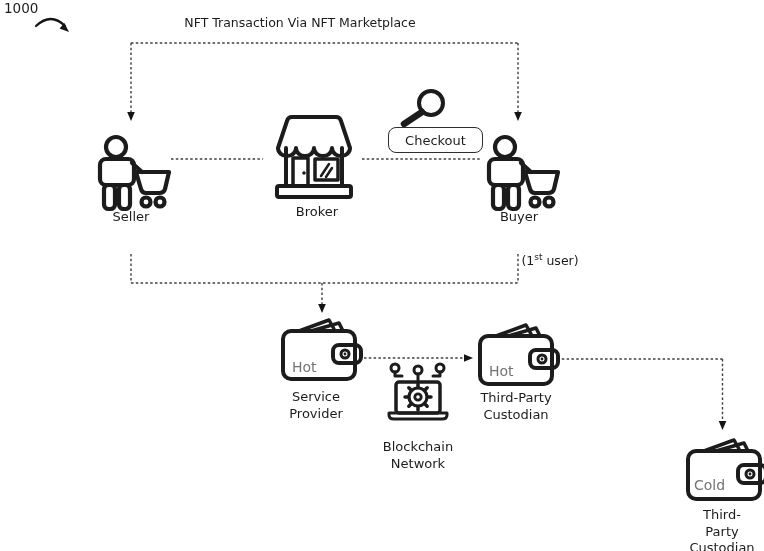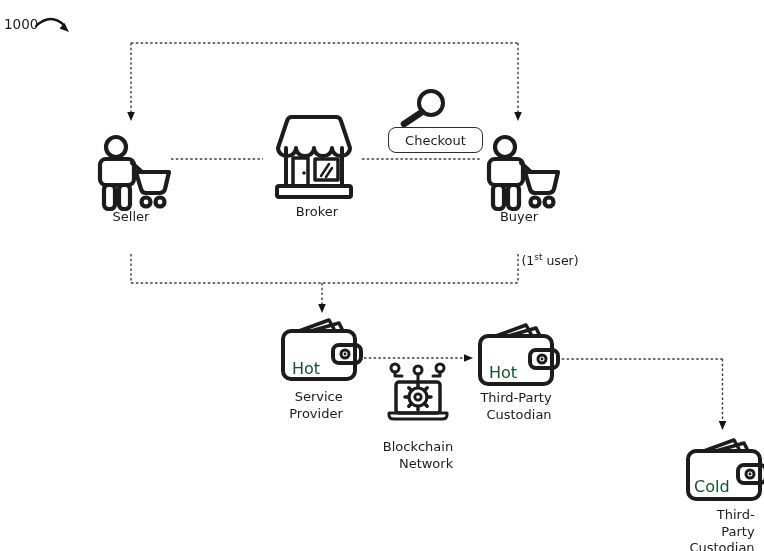--- a/index.html
+++ b/index.html
@@ -5,34 +5,34 @@
   html,body{margin:0;padding:0;background:#fff;}
   .canvas{
     position:relative;width:764px;height:551px;background:#ffffff;
     font-family:"DejaVu Sans",sans-serif;color:#1e1e1e;overflow:hidden;
   }
   svg{position:absolute;overflow:visible;}
   .stroke{fill:none;stroke:#1c1c1c;stroke-linecap:round;stroke-linejoin:round;}
   .overlay path,.overlay line{fill:none;stroke:#3f3f3f;stroke-width:1.4;stroke-dasharray:2.5 2.3;}
   .overlay polygon{fill:#141414;stroke:none;}
   .lbl{
-    position:absolute;transform:translateX(-50%);text-align:right;
+    position:absolute;transform:translateX(-50%);text-align:center;
     white-space:pre-line;font-size:13px;line-height:16.5px;color:#1c1c1c;
   }
-  .ref-numeral{position:absolute;left:4px;top:16px;font-size:13.5px;color:#1c1c1c;}
+  .ref-numeral{position:absolute;left:4px;top:0;font-size:13.5px;color:#1c1c1c;}
   .title{position:absolute;left:300px;top:15px;transform:translateX(-50%);
     font-size:12.5px;white-space:nowrap;color:#1c1c1c;}
   .caps{font-weight:bold;font-size:12px;letter-spacing:0.4px;}
   .btn{
     position:absolute;left:388px;top:127px;width:95px;height:26px;
     border:1.5px solid #2e2e2e;border-radius:8px;background:#fff;
     display:flex;align-items:center;justify-content:center;
     font-size:13px;color:#1c1c1c;box-sizing:border-box;cursor:pointer;
   }
-  .badge{position:absolute;font-size:16px;color:#14532d;}
+  .badge{position:absolute;font-size:14px;color:#737373;}
   sup{font-size:9px;}
 </style>
 </head>
 <body>
 
 <div class="canvas">
 
   <svg class="overlay" style="left:0;top:0" width="764" height="551" viewBox="0 0 764 551">
     <g>
       <path d="M131,43 H518"></path>
@@ -60,20 +60,21 @@
       <polygon points="722.5,430 718.7,421 726.3,421"></polygon>
     </g>
   </svg>
 
   <div class="ref-numeral">1000</div>
   <svg style="left:34px;top:15px" width="38" height="26" viewBox="0 0 38 26">
     <path d="M2,11 Q17,-3 31,11" fill="none" stroke="#141414" stroke-width="2.2" stroke-linecap="round"></path>
     <polygon points="35,17 25.6,13.4 30.4,8" fill="#141414"></polygon>
   </svg>
 
+  <div class="title">NFT Transaction Via NFT Marketplace</div>
 
   <svg style="left:92px;top:128px" width="80" height="84" viewBox="0 0 80 84">
     <g class="stroke" stroke-width="4.2">
       <circle cx="24" cy="19" r="10"></circle>
       <rect x="8" y="31" width="34" height="26" rx="6"></rect>
       <rect x="12" y="57" width="11" height="24" rx="4.5"></rect>
       <rect x="27" y="57" width="11" height="24" rx="4.5"></rect>
       <path d="M40,35 L50,44"></path>
       <path d="M44,44 H77 L73,61 Q72,65 67,65 H54 Q50,65 49,61 Z"></path>
       <circle cx="54" cy="74" r="4.5"></circle>

